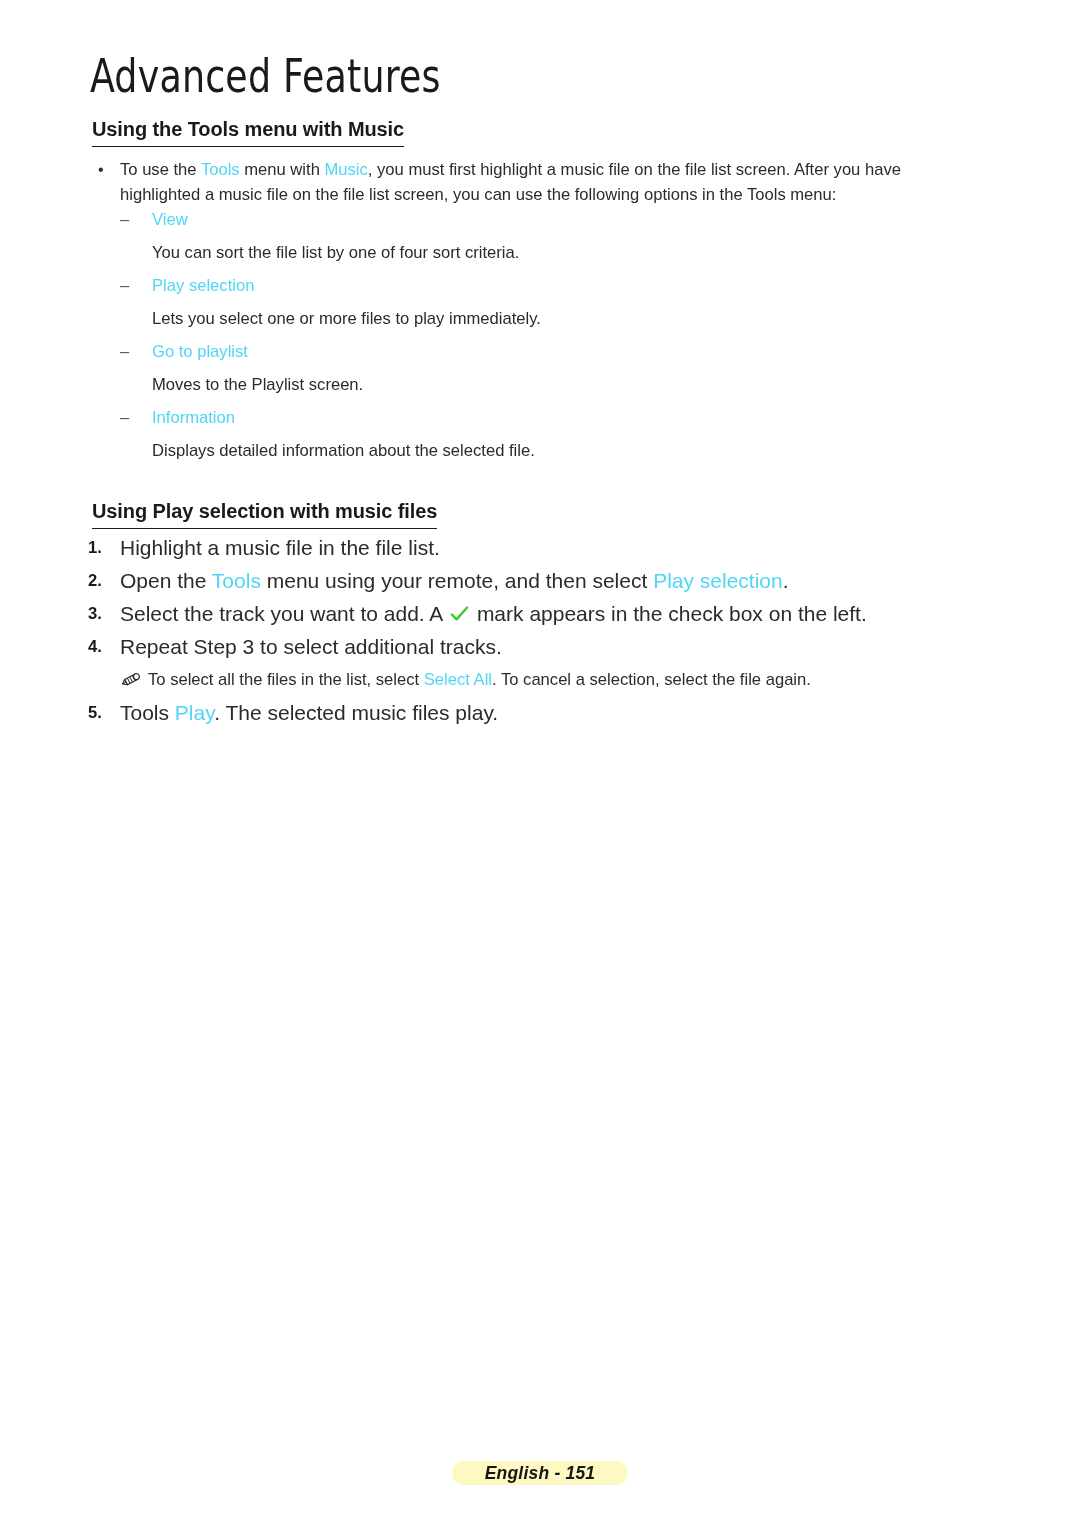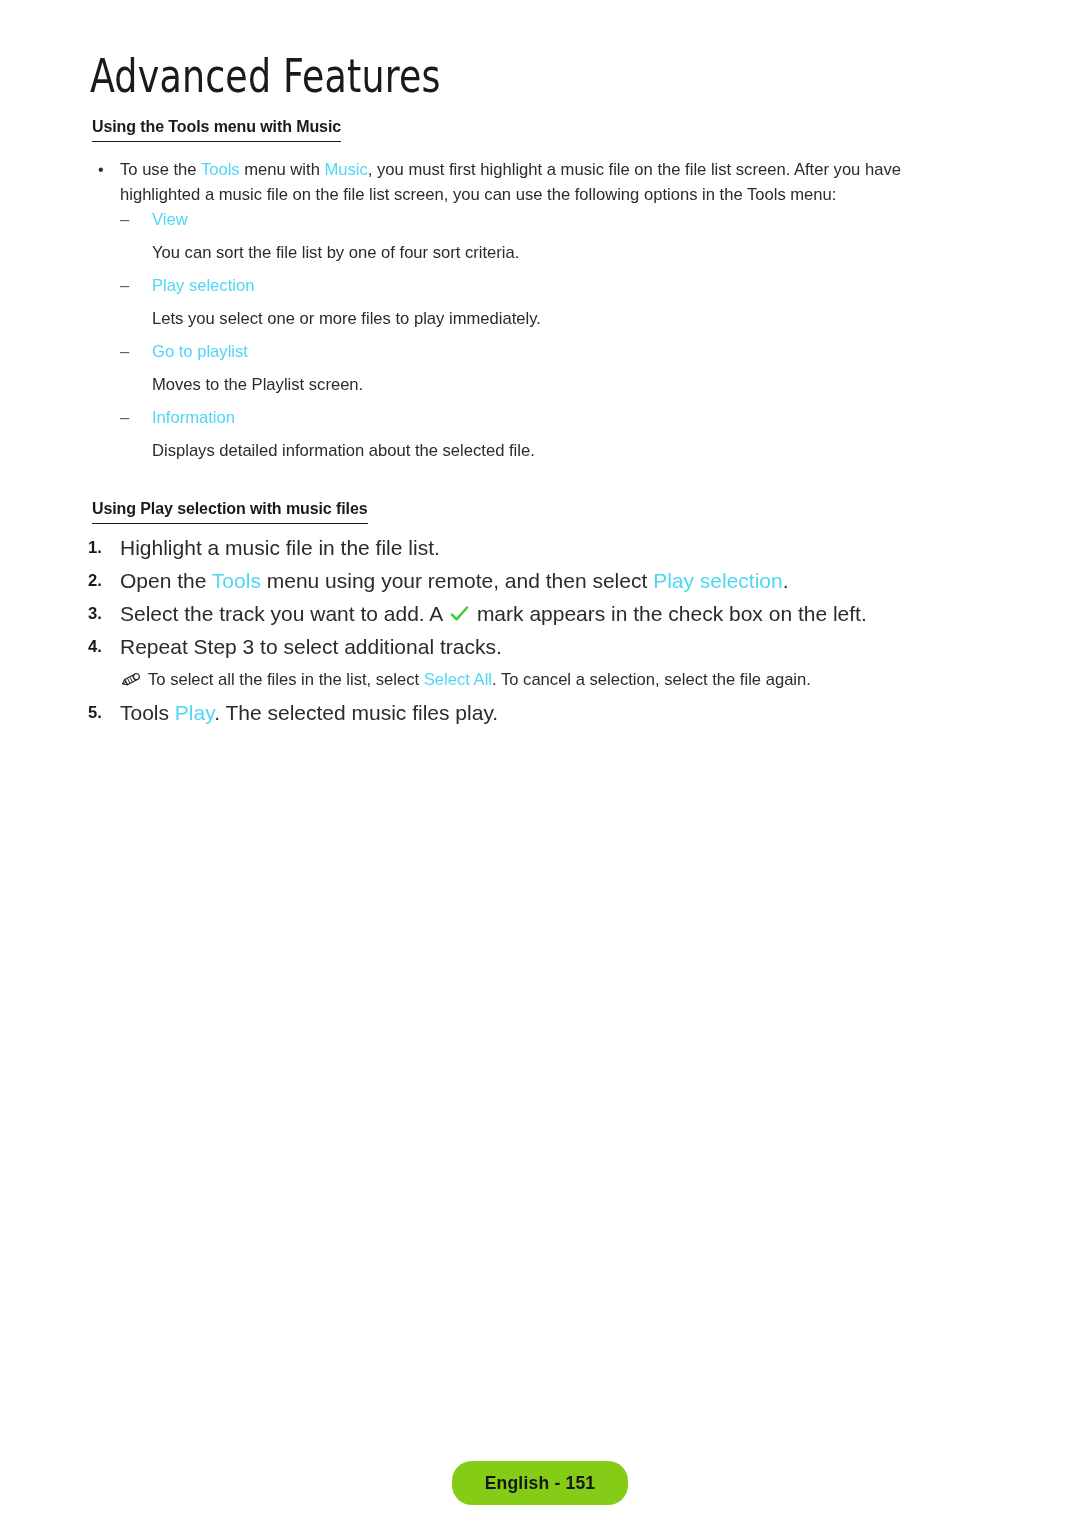--- a/index.html
+++ b/index.html
@@ -37,21 +37,21 @@
     color: #1a1a1a;
     transform: scaleX(0.88);
     transform-origin: left top;
     white-space: nowrap;
   }
 
   
   .section-heading {
     position: absolute;
     left: 92px;
-    font-size: 16px;
+    font-size: 20px;
     font-weight: bold;
     color: #1a1a1a;
     letter-spacing: -0.1px;
     white-space: nowrap;
   }
   .section-heading .htext {
     display: inline-block;
     border-bottom: 1.6px solid #1a1a1a;
     padding-bottom: 5px;
   }
@@ -163,30 +163,31 @@
     height: 18px;
     margin: 0 2px;
   }
 
   
   .footer-badge {
     position: absolute;
     left: 452px;
     top: 1461px;
     width: 176px;
-    height: 44px;
-    background: #84cc16;
+    height: 24px;
+    background: #fef9c3;
     border-radius: 20px;
     display: flex;
     align-items: center;
     justify-content: center;
     font-size: 17.5px;
     font-weight: bold;
     color: #161616;
     letter-spacing: 0.2px;
+    font-style: italic;
   }
 </style>
 </head>
 <body>
 
 <div class="page">
 
   <div class="chapter-title">Advanced Features</div>
 
   <div class="section-heading" id="heading-tools">

